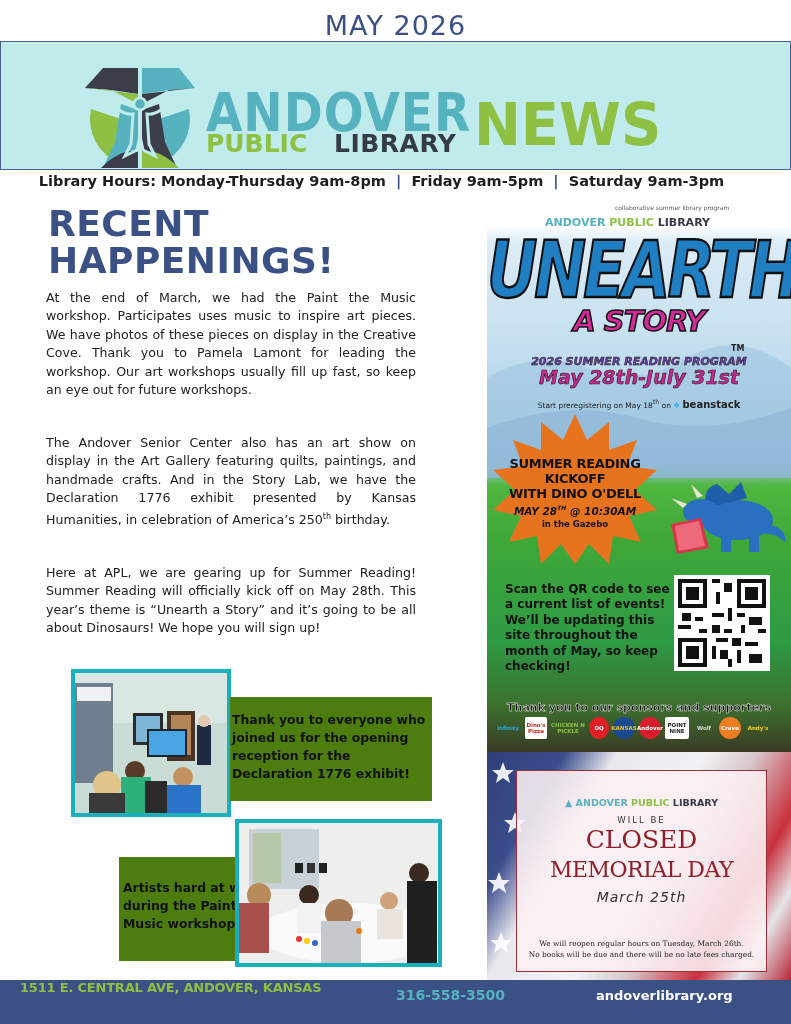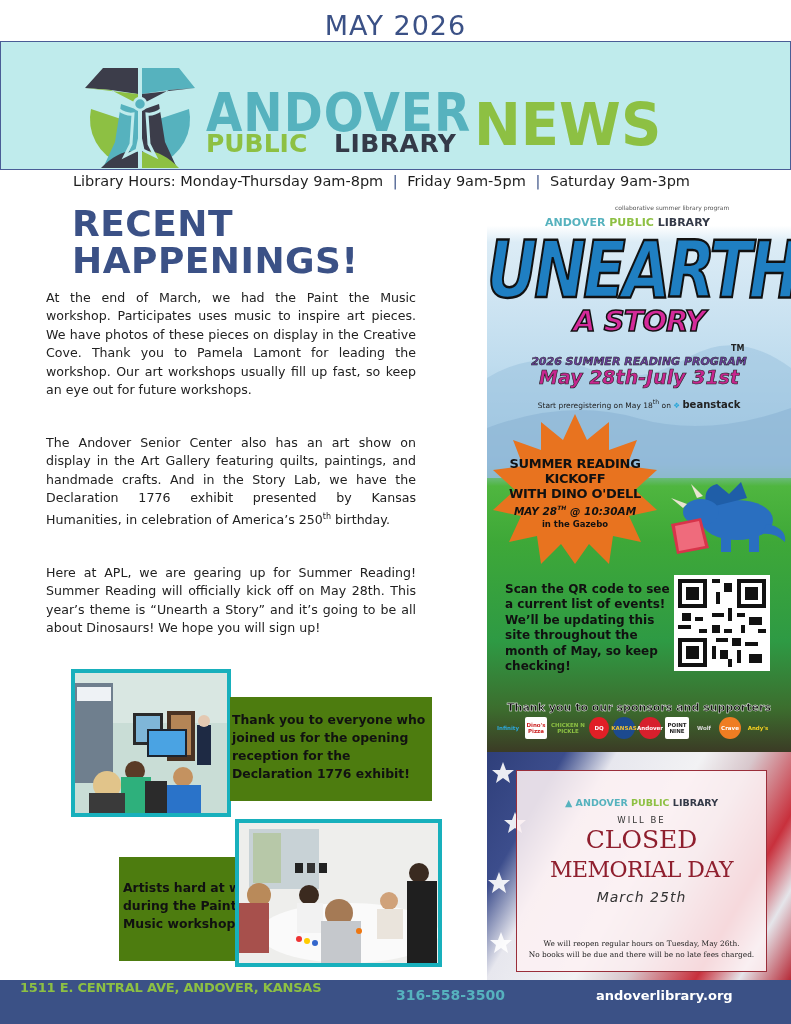--- a/index.html
+++ b/index.html
@@ -11,25 +11,25 @@
 
   
   .masthead { left: 0; top: 41px; width: 791px; height: 129px; background: #bfebec; border: 1px solid #4a5d96; }
   .logo-mark { left: 80px; top: 22px; width: 118px; height: 105px; }
   .brand-andover { left: 205px; top: 40px; font-family: "DejaVu Sans", sans-serif; font-weight: bold; font-size: 47px; color: #56b2be; letter-spacing: 1px; transform: scaleY(1.12); transform-origin: left top; }
   .brand-public { left: 205px; top: 87px; font-family: "DejaVu Sans", sans-serif; font-weight: bold; font-size: 25px; color: #8dc043; }
   .brand-library { left: 333px; top: 87px; font-family: "DejaVu Sans", sans-serif; font-weight: bold; font-size: 25px; color: #343a48; letter-spacing: 0.5px; }
   .brand-news { left: 473px; top: 48px; font-family: "DejaVu Sans", sans-serif; font-weight: bold; font-size: 56px; color: #8dc043; transform: scaleY(1.05); transform-origin: left top; }
 
   
-  .hours { left: 0; top: 173px; width: 763px; text-align: center; font-family: "DejaVu Sans", sans-serif; font-weight: normal; font-size: 14.5px; color: #1e1e1e; white-space: nowrap; }
+  .hours { left: 0; top: 173px; width: 763px; text-align: center; font-family: "DejaVu Sans", sans-serif; font-weight: bold; font-size: 14.5px; color: #1e1e1e; white-space: nowrap; }
   .hours .sep { color: #3b5186; margin: 0 5px; }
 
   
-  .heading { left: 48px; top: 205px; width: 380px; color: #3b5186; font-family: "DejaVu Sans", sans-serif; font-weight: bold; font-size: 36px; line-height: 37px; letter-spacing: 0.5px; margin-left: 24px; }
+  .heading { left: 48px; top: 205px; width: 380px; color: #3b5186; font-family: "DejaVu Sans", sans-serif; font-weight: bold; font-size: 36px; line-height: 37px; letter-spacing: 0.5px; }
   .para { left: 46px; width: 370px; font-family: "DejaVu Sans", sans-serif; font-size: 12.6px; line-height: 18.4px; color: #222; text-align: justify; }
   .p1 { top: 289px; }
   .p2 { top: 434px; }
   .p3 { top: 564px; }
   .para sup { font-size: 8px; }
 
   
   .photo { border: 4px solid #18b0bc; overflow: hidden; }
   .photo1 { left: 71px; top: 669px; width: 160px; height: 148px; }
   .photo2 { left: 235px; top: 819px; width: 207px; height: 148px; }
@@ -304,21 +304,21 @@
     <span style="color:#56b2be">▲</span>
     <span class="a">ANDOVER</span>
     <span class="p">PUBLIC</span>
     <span class="l">LIBRARY</span>
   </div>
   <div class="abs mc-willbe">WILL BE</div>
   <div class="abs mc-memorial">MEMORIAL DAY</div>
   <div class="abs mc-closed">CLOSED</div>
   <div class="abs mc-date">March 25th</div>
   <div class="abs mc-note">
-    <div>We will reopen regular hours on Tuesday, May 26th.</div>
+    <div>We will reopen regular hours on Tuesday, March 26th.</div>
     <div>No books will be due and there will be no late fees charged.</div>
   </div>
 </div>
 
 <div class="abs footer">
   <div class="abs ft-addr">1511 E. CENTRAL AVE, ANDOVER, KANSAS</div>
   <div class="abs ft-phone">316-558-3500</div>
   <div class="abs ft-web">andoverlibrary.org</div>
 </div>
 

